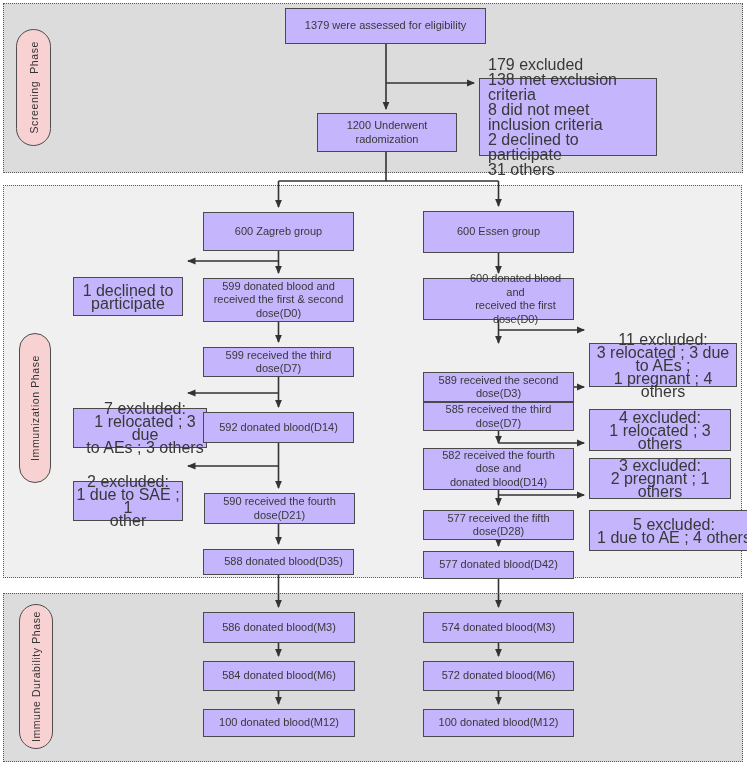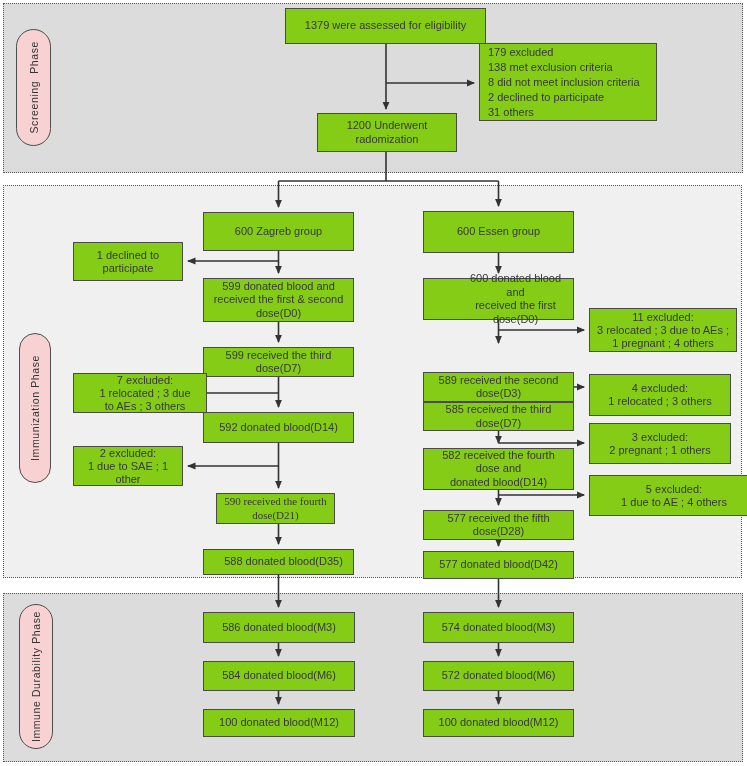--- a/index.html
+++ b/index.html
@@ -26,31 +26,31 @@
   .pill span {
     writing-mode:vertical-rl;
     transform:rotate(180deg);
     font-size:10.5px;
     letter-spacing:0.6px;
     color:#333333;
     white-space:pre;
   }
   .box {
     position:absolute;
-    background:#84cc16;
+    background:#c4b5fd;
     border:1.7px solid #4a4a4a;
     box-sizing:border-box;
     display:flex; align-items:center; justify-content:center;
     text-align:center;
     white-space:pre-line;
     font-size:11px; line-height:13.5px;
     color:#383838;
     padding:1px 2px;
   }
-  .box.small { font-size:11px; line-height:13px; }
+  .box.small { font-size:16px; line-height:13px;margin-top:35px; }
   .box.leftalign {
     justify-content:flex-start;
     text-align:left;
     padding-left:8px;
     line-height:15px;
   }
   svg.arrows {
     position:absolute; left:0; top:0;
     pointer-events:none;
   }
@@ -133,21 +133,21 @@
 dose(D0)</div>
   <div class="box" style="left:203px; top:347px; width:151px; height:30px;">599 received the third
 dose(D7)</div>
   <div class="box small" style="left:73px; top:373px; width:134px; height:40px;padding-left:12px;">7 excluded:
 1 relocated ; 3 due
 to AEs ; 3 others</div>
   <div class="box" style="left:203px; top:412px; width:151px; height:31px;">592 donated blood(D14)</div>
   <div class="box small" style="left:73px; top:446px; width:110px; height:40px;">2 excluded:
 1  due to SAE ; 1
 other</div>
-  <div class="box" style="left:216px; top:493px; width:119px; height:31px;font-family:Liberation Serif, serif;">590 received the fourth
+  <div class="box" style="left:204px; top:493px; width:151px; height:31px;">590 received the fourth
 dose(D21)</div>
   <div class="box" style="left:203px; top:549px; width:151px; height:26px;padding-left:12px;">588 donated blood(D35)</div>
 
   <div class="box" style="left:423px; top:211px; width:151px; height:42px;">600 Essen group</div>
   <div class="box" style="left:423px; top:278px; width:151px; height:42px;padding-left:36px;">600 donated blood and
 received the first dose(D0)</div>
   <div class="box small" style="left:589px; top:308px; width:148px; height:44px;">11 excluded:
 3 relocated ; 3 due to AEs ;
 1 pregnant ; 4 others</div>
   <div class="box" style="left:423px; top:348px; width:151px; height:30px;margin-top:24px;">589 received the second

